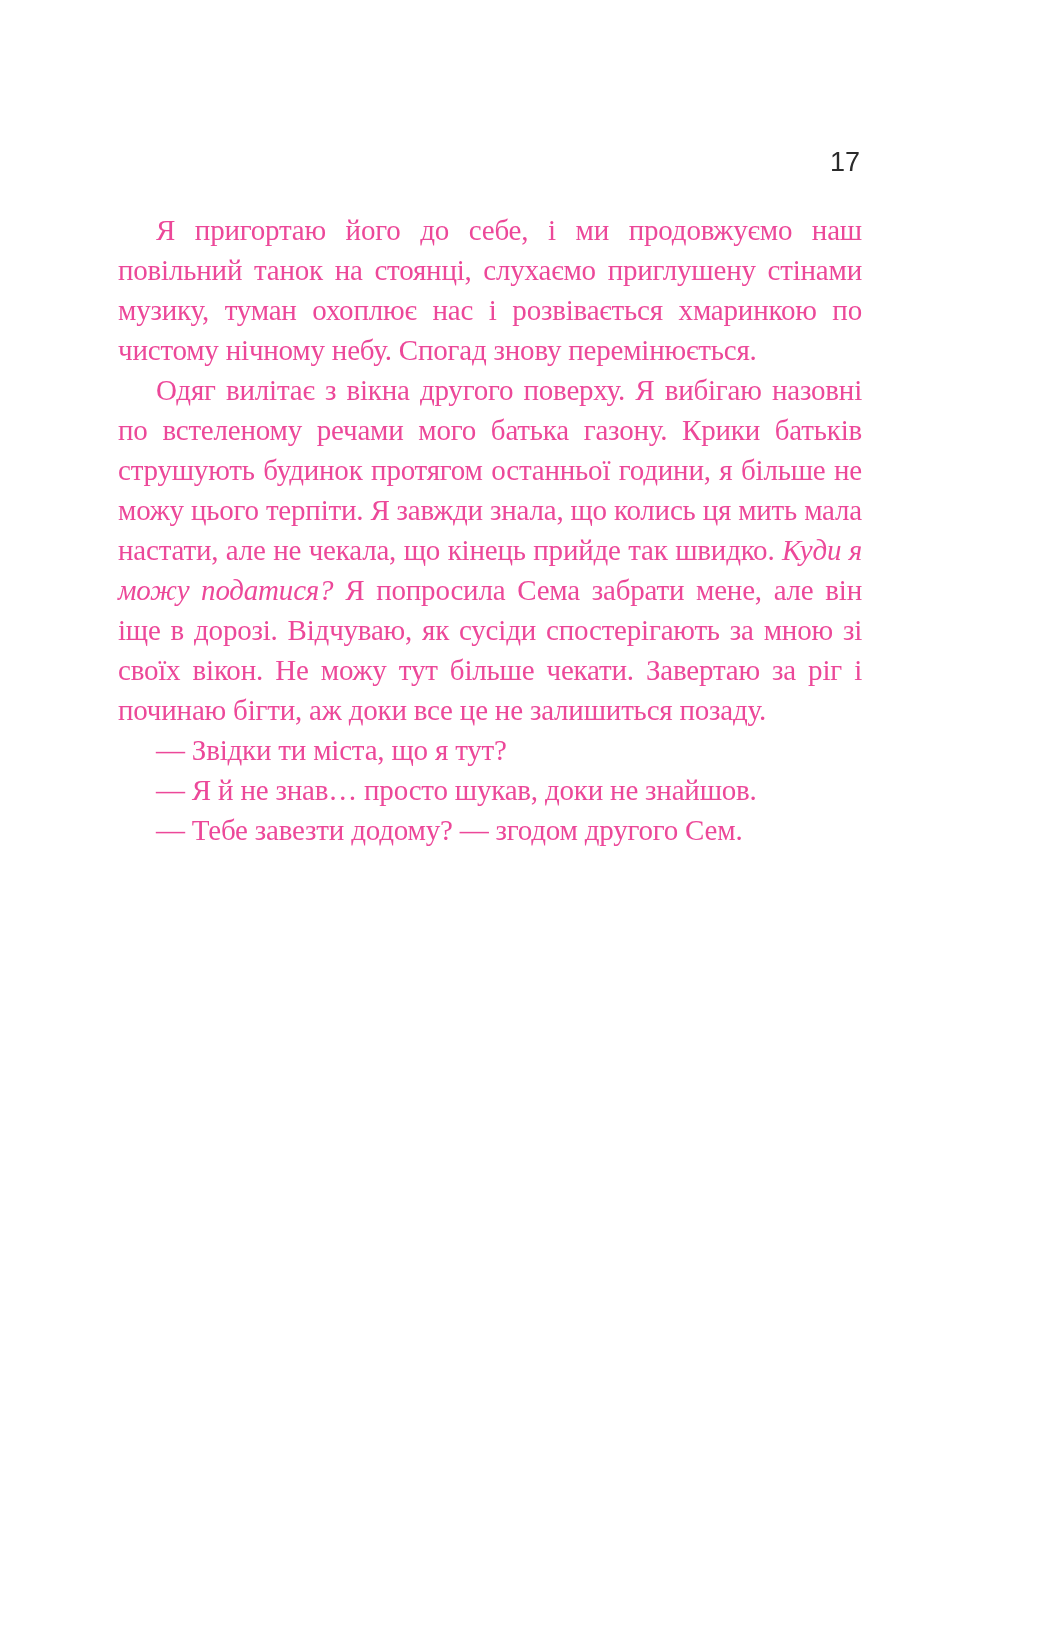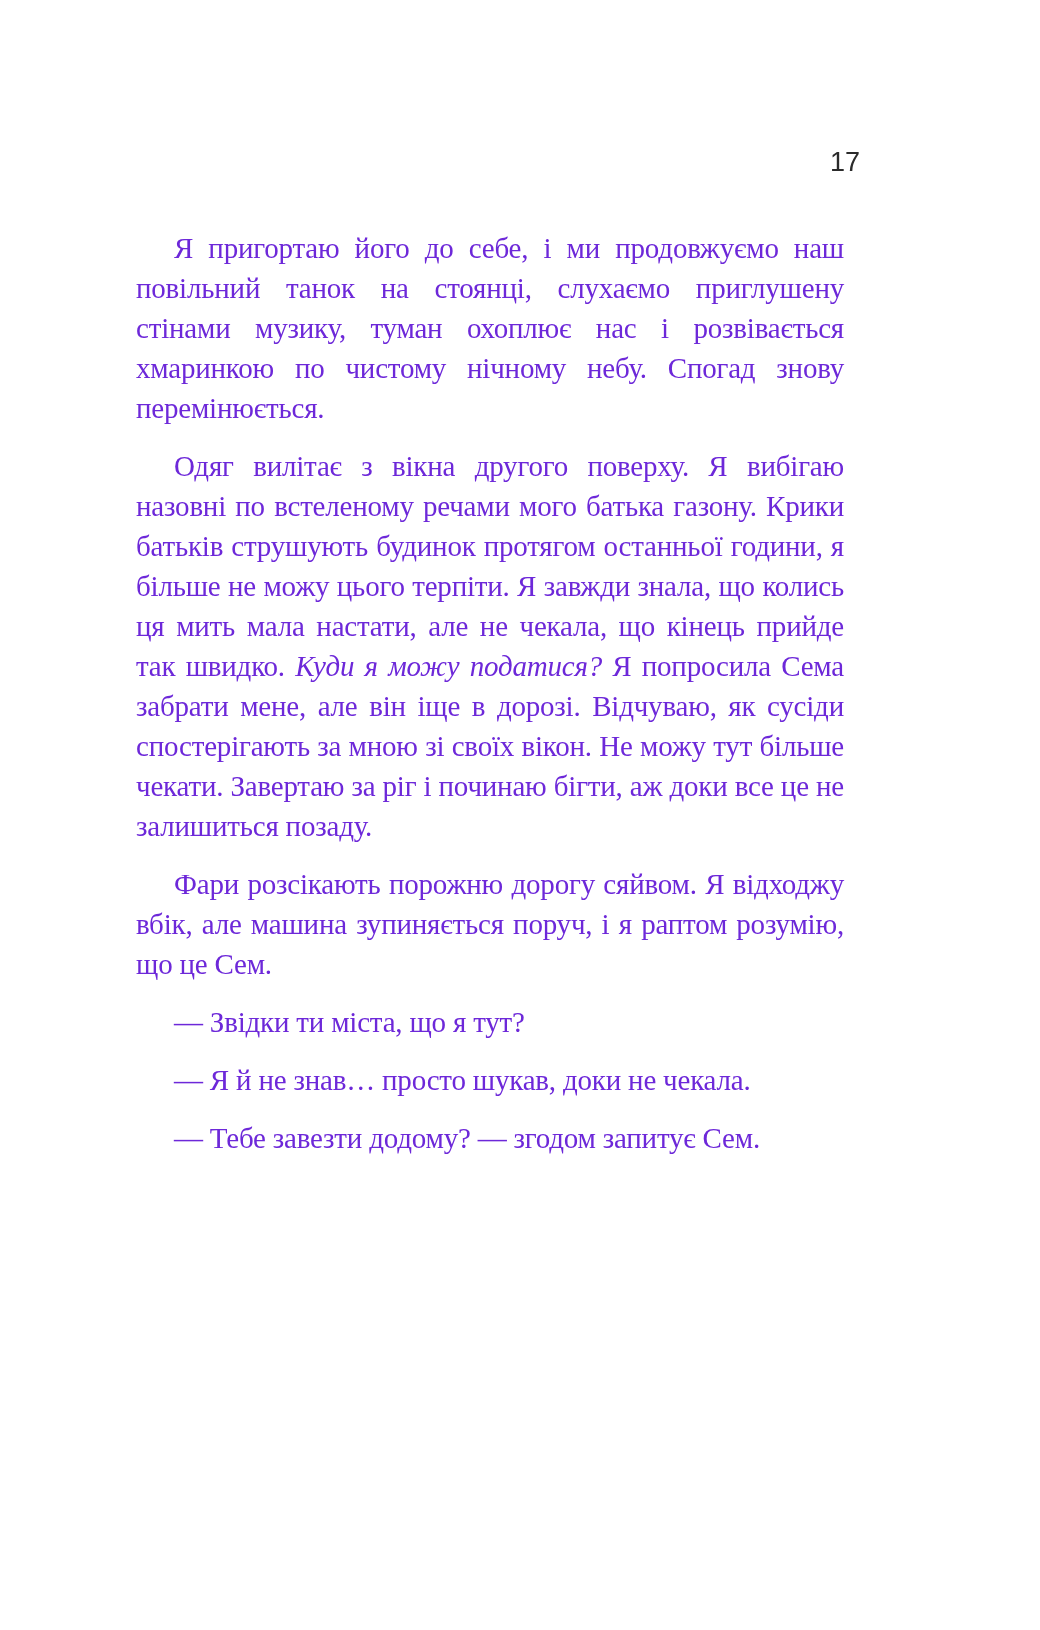--- a/index.html
+++ b/index.html
@@ -24,41 +24,40 @@
     line-height: 28px;
     color: #2b2b2b;
   }
   .text-block {
     position: absolute;
     left: 118px;
     top: 210px;
     width: 744px;
   }
   .para {
-    margin: 18px;
+    margin: 0;
     padding: 0;
     text-align: justify;
     text-indent: 38px;
     font-size: 29px;
     line-height: 40px;
     letter-spacing: -0.2px;
-    color: #6d28d9;
+    color: #ec4899;
     hyphens: auto;
     -webkit-hyphens: auto;
   }
   .para em {
     font-style: italic;
   }
 </style>
 </head>
 <body>
 
 <div class="page">
   <div class="page-number">17</div>
   <div class="text-block">
       <p class="para"><span>Я пригортаю його до себе, і ми продовжуємо наш повільний танок на стоянці, слухаємо приглушену стінами музику, туман охоплює нас і розвівається хмаринкою по чистому нічному небу. Спогад знову перемінюється.</span></p>
       <p class="para"><span>Одяг вилітає з вікна другого поверху. Я вибігаю назовні по встеленому речами мого батька газону. Крики батьків струшують будинок протягом останньої години, я більше не можу цього терпіти. Я завжди знала, що колись ця мить мала настати, але не чекала, що кінець прийде так швидко. </span><em>Куди я можу податися?</em><span> Я попросила Сема забрати мене, але він іще в дорозі. Відчуваю, як сусіди спостерігають за мною зі своїх вікон. Не можу тут більше чекати. Завертаю за ріг і починаю бігти, аж доки все це не залишиться позаду.</span></p>
-      <p class="para"><span>Фари розсікають порожню дорогу сяйвом. Я відходжу вбік, але машина зупиняється поруч, і я раптом розумію, що це Сем.</span></p>
       <p class="para"><span>— Звідки ти міста, що я тут?</span></p>
-      <p class="para"><span>— Я й не знав… просто шукав, доки не чекала.</span></p>
-      <p class="para"><span>— Тебе завезти додому? — згодом запитує Сем.</span></p>
+      <p class="para"><span>— Я й не знав… просто шукав, доки не знайшов.</span></p>
+      <p class="para"><span>— Тебе завезти додому? — згодом другого Сем.</span></p>
     </div>
 </div>
 
 </body></html>

